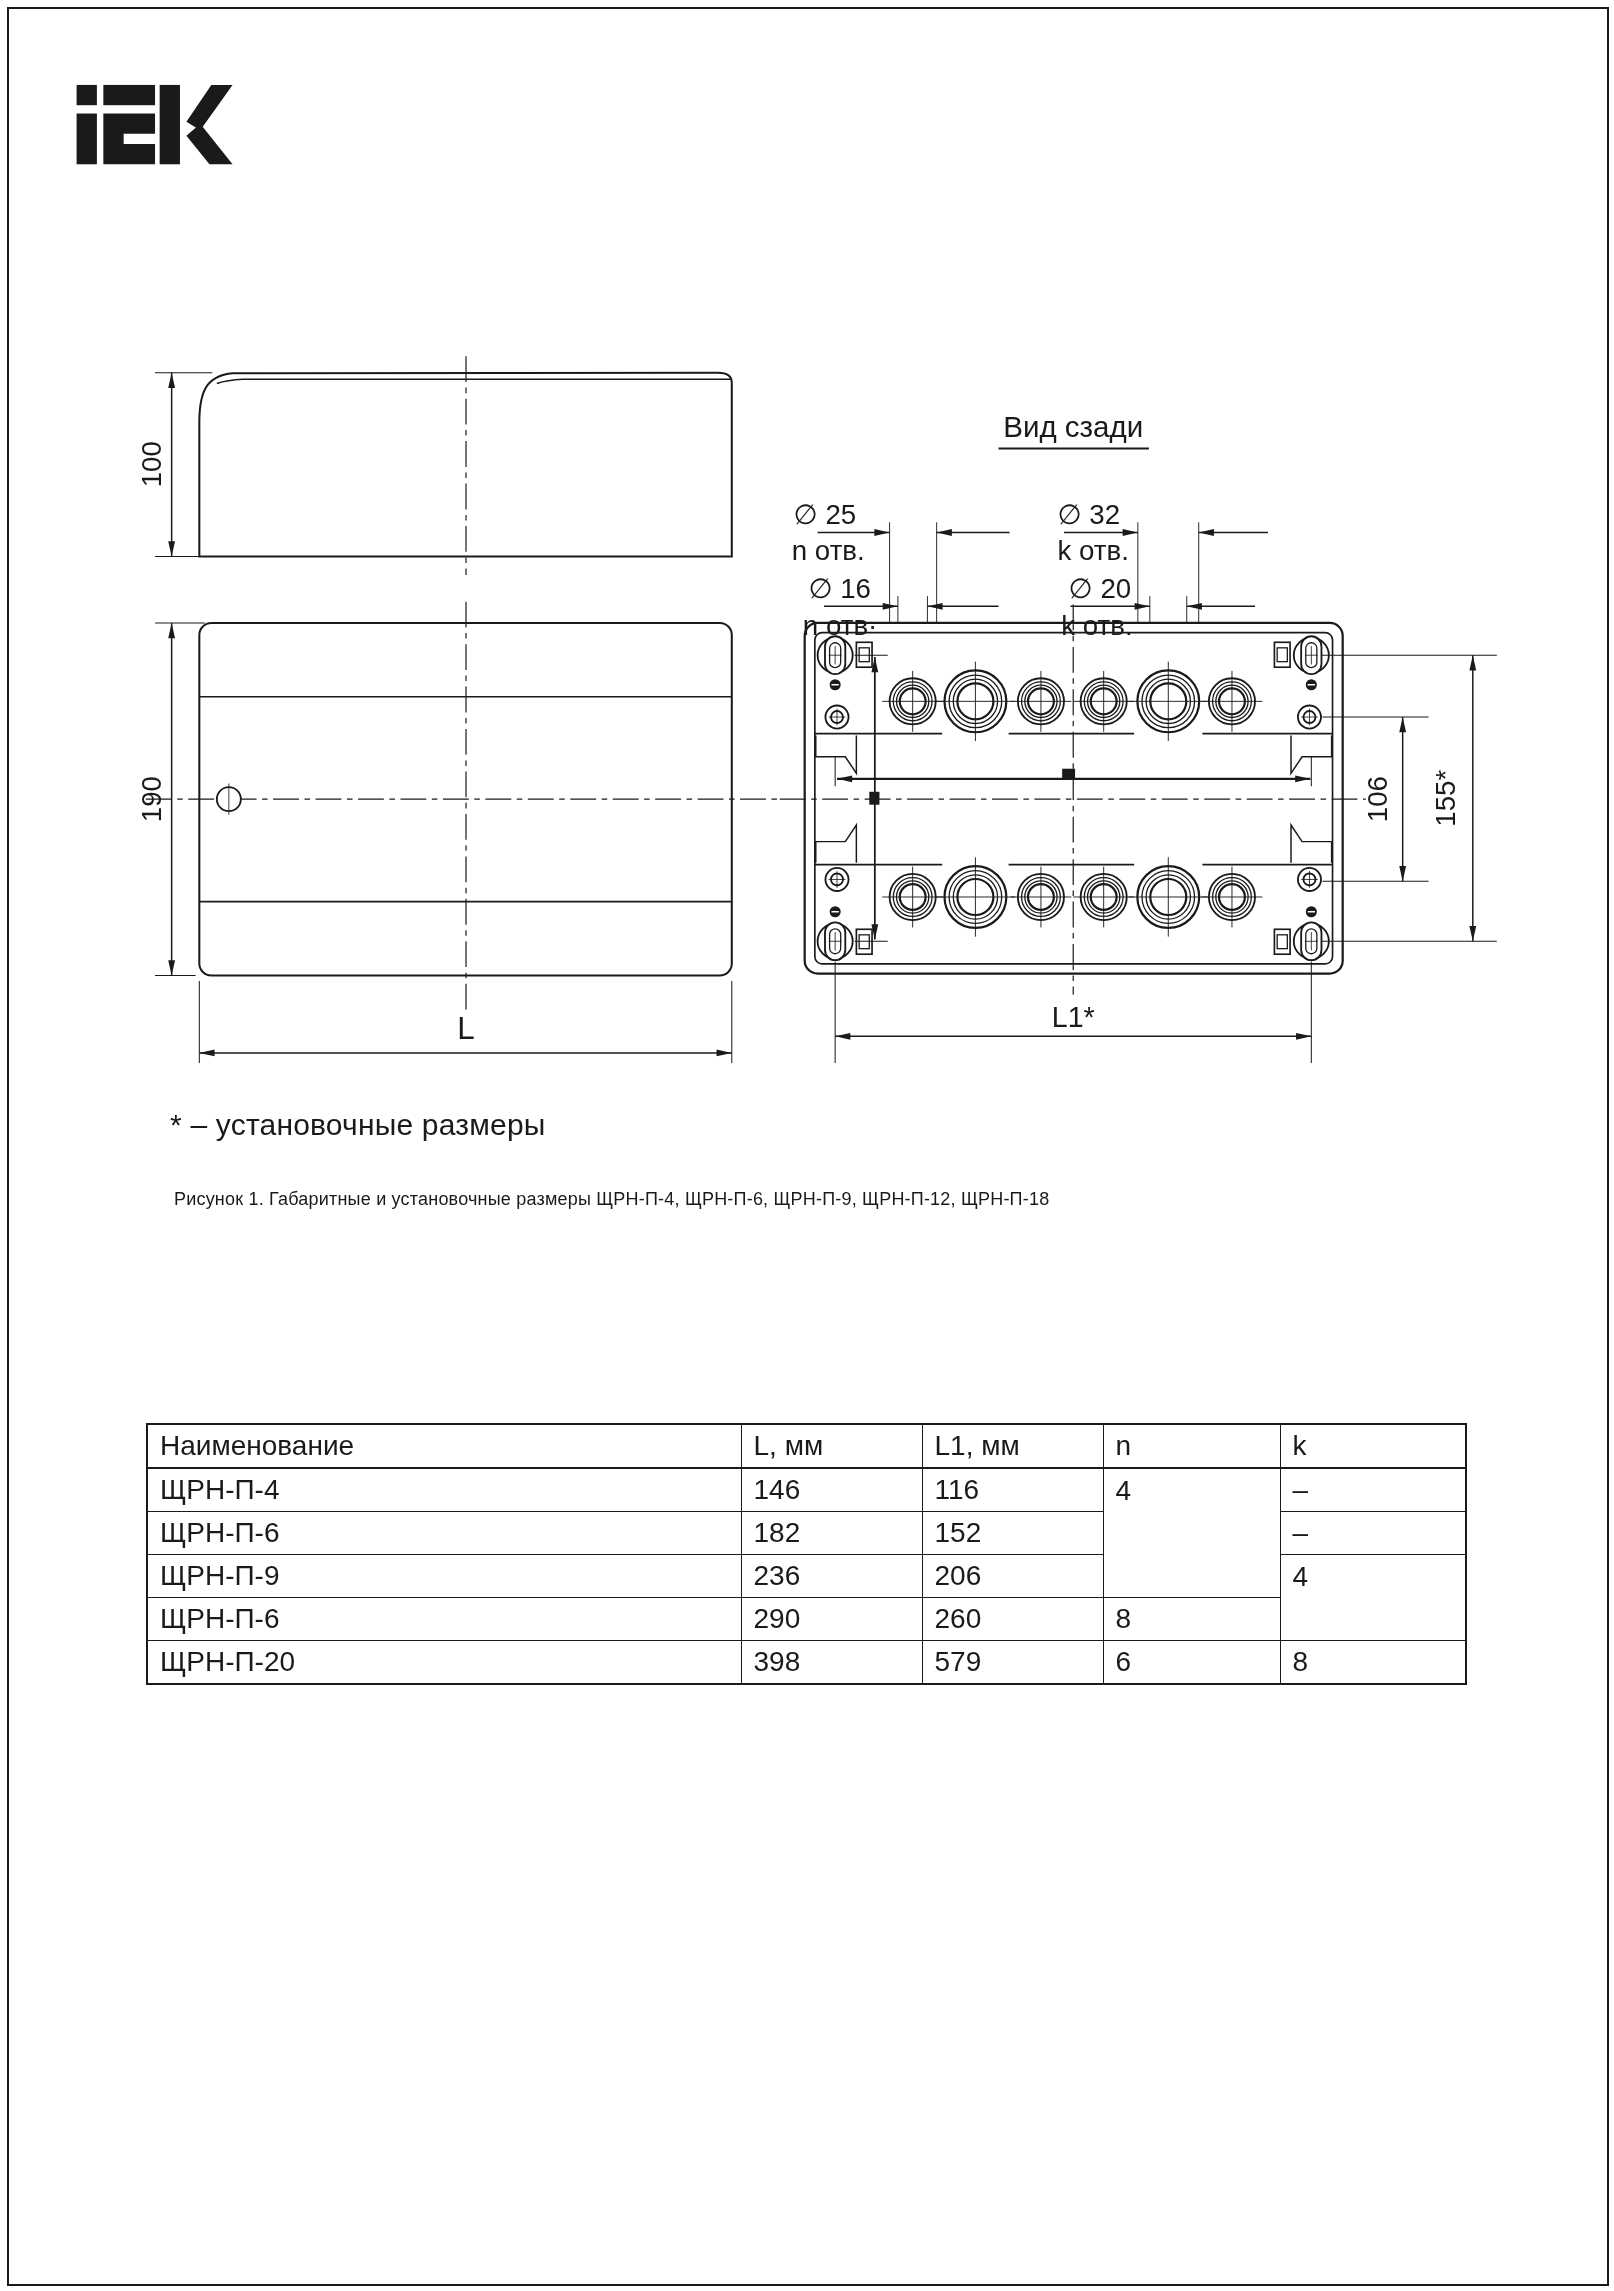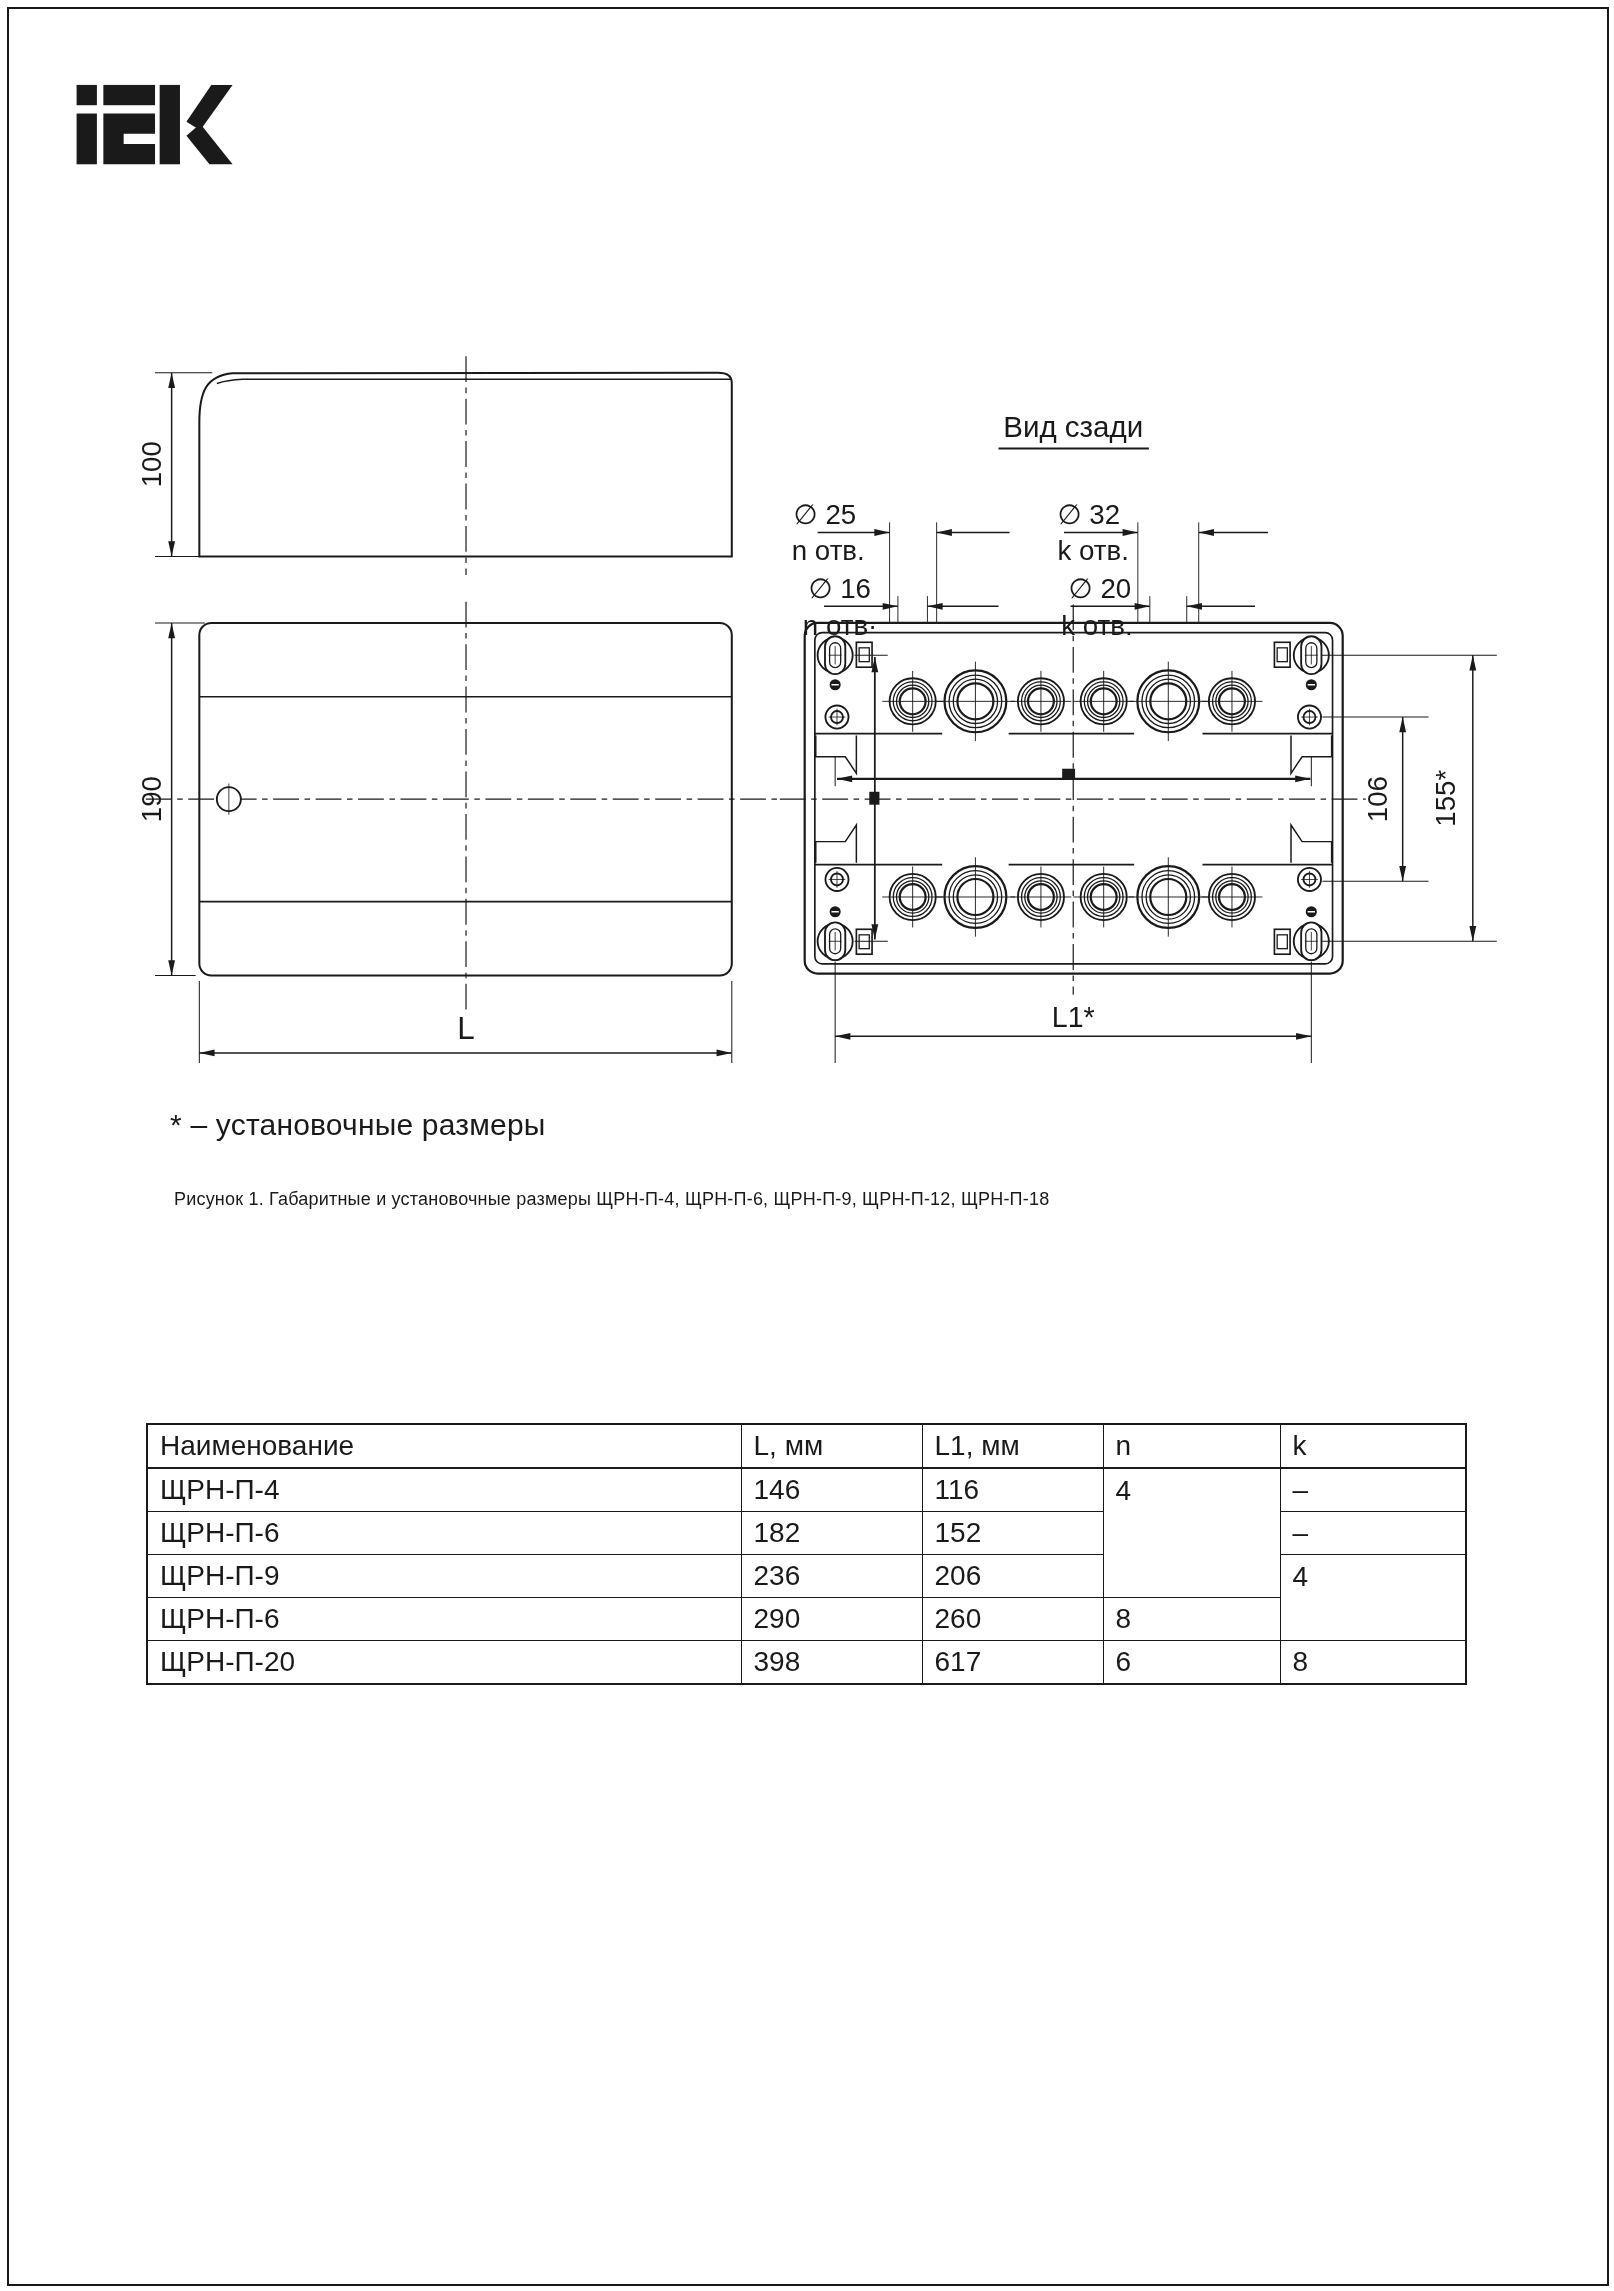--- a/index.html
+++ b/index.html
@@ -269,19 +269,19 @@
     </tr>
     <tr>
       <td>ЩРН-П-6</td>
       <td>290</td>
       <td>260</td>
       <td>8</td>
     </tr>
     <tr>
       <td>ЩРН-П-20</td>
       <td>398</td>
-      <td>617</td>
+      <td>579</td>
       <td>6</td>
       <td>8</td>
     </tr>
   </tbody>
 </table>
 
 
 </body></html>

